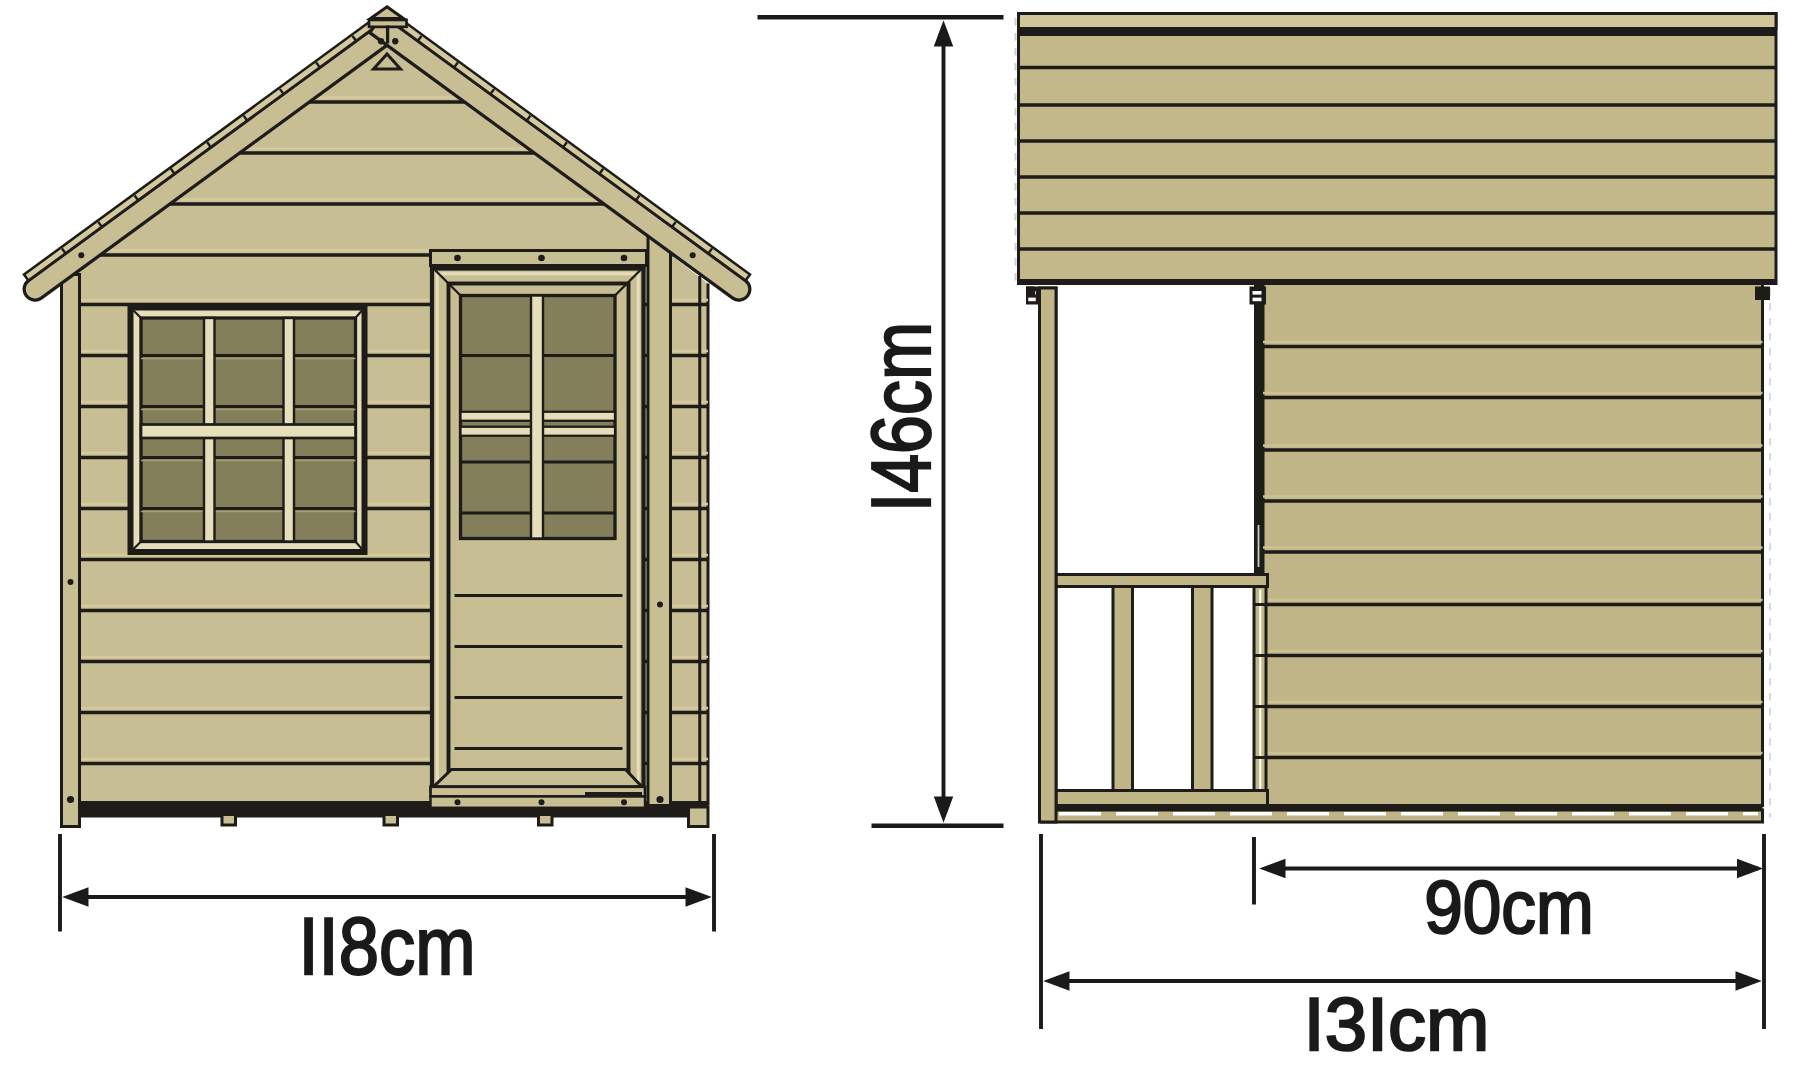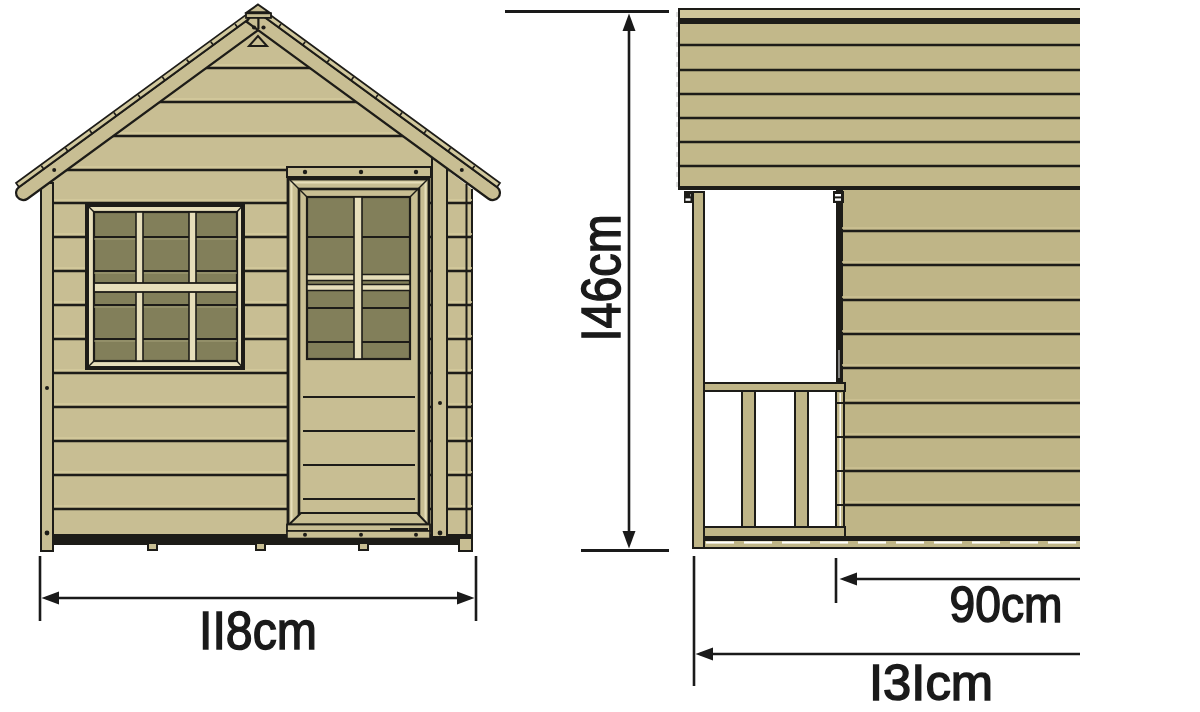--- a/index.html
+++ b/index.html
@@ -1,16 +1,16 @@
 <!DOCTYPE html>
 <html><head>
 <meta charset="utf-8">
 <style>
   html,body{margin:0;padding:0;background:#ffffff;}
-  .wrap{width:1080px;height:712px;position:relative;overflow:hidden;background:#ffffff;}
+  .wrap{width:1200px;height:712px;position:relative;overflow:hidden;background:#ffffff;}
   text{font-family:"Liberation Sans",sans-serif;fill:#1a1a1a;stroke:#1a1a1a;stroke-width:1.5px;}
 </style>
 </head>
 <body>
 <div class="wrap">
 <svg width="1200" height="712" viewBox="0 0 1200 712" xmlns="http://www.w3.org/2000/svg">
 <defs>
 <clipPath id="frontwall">
   <polygon points="41,189 258,24 472,189 472,537 41,537"></polygon>
 </clipPath>

